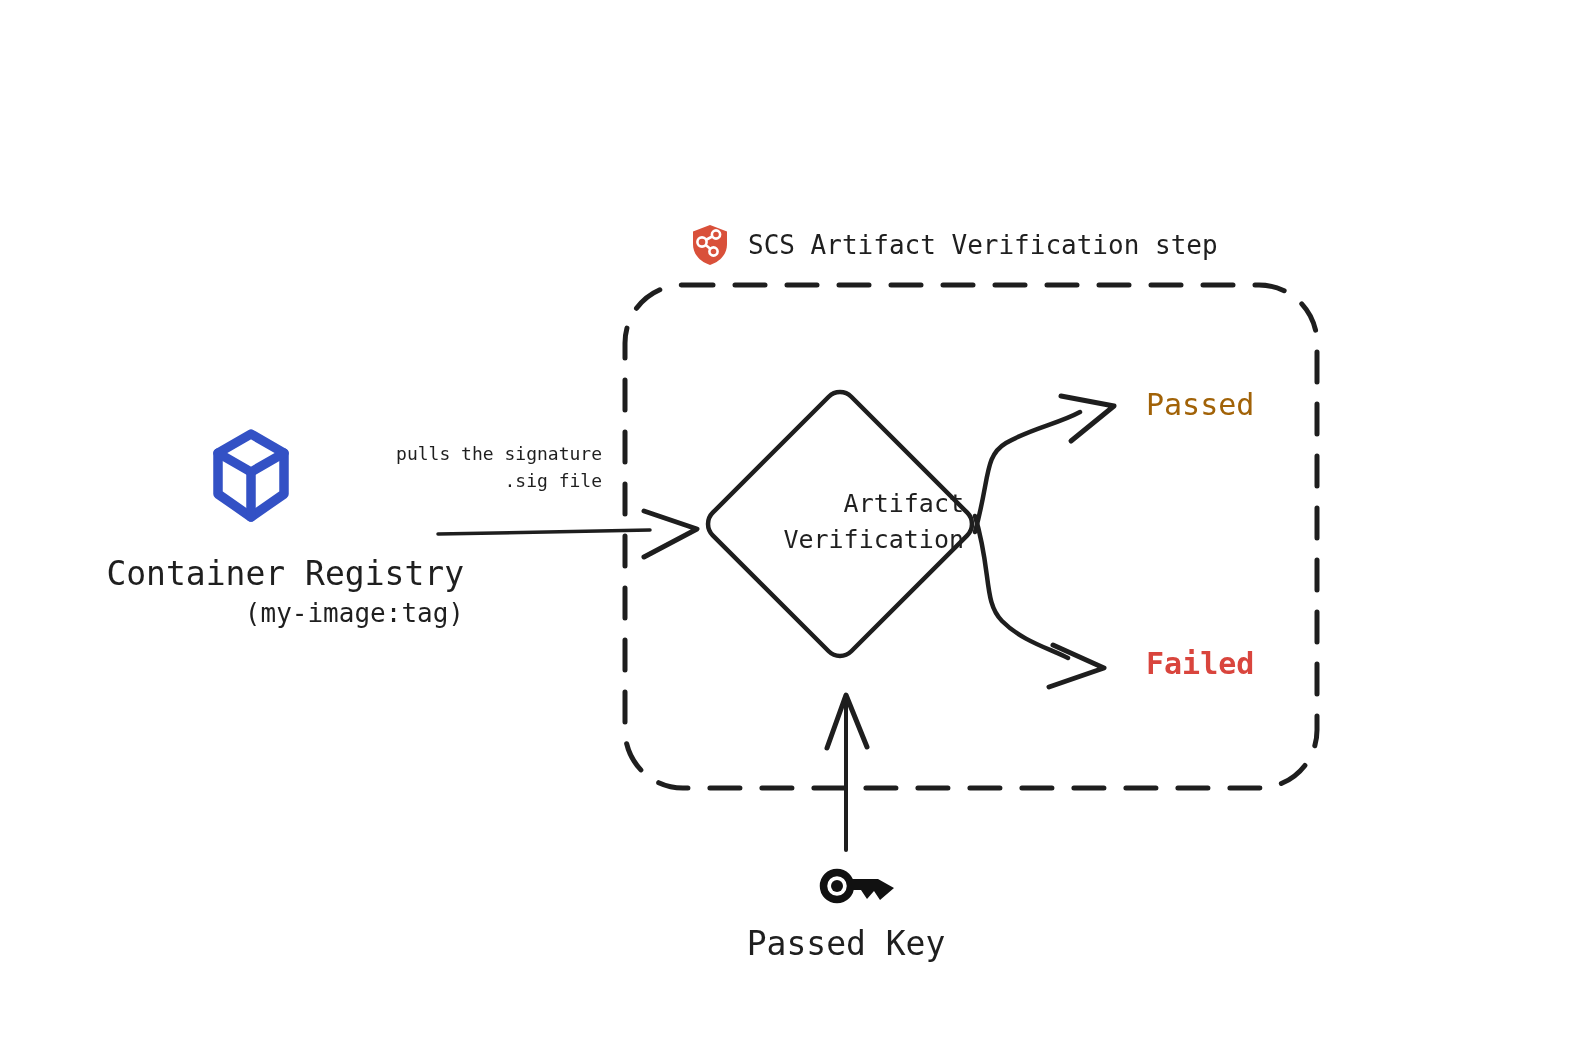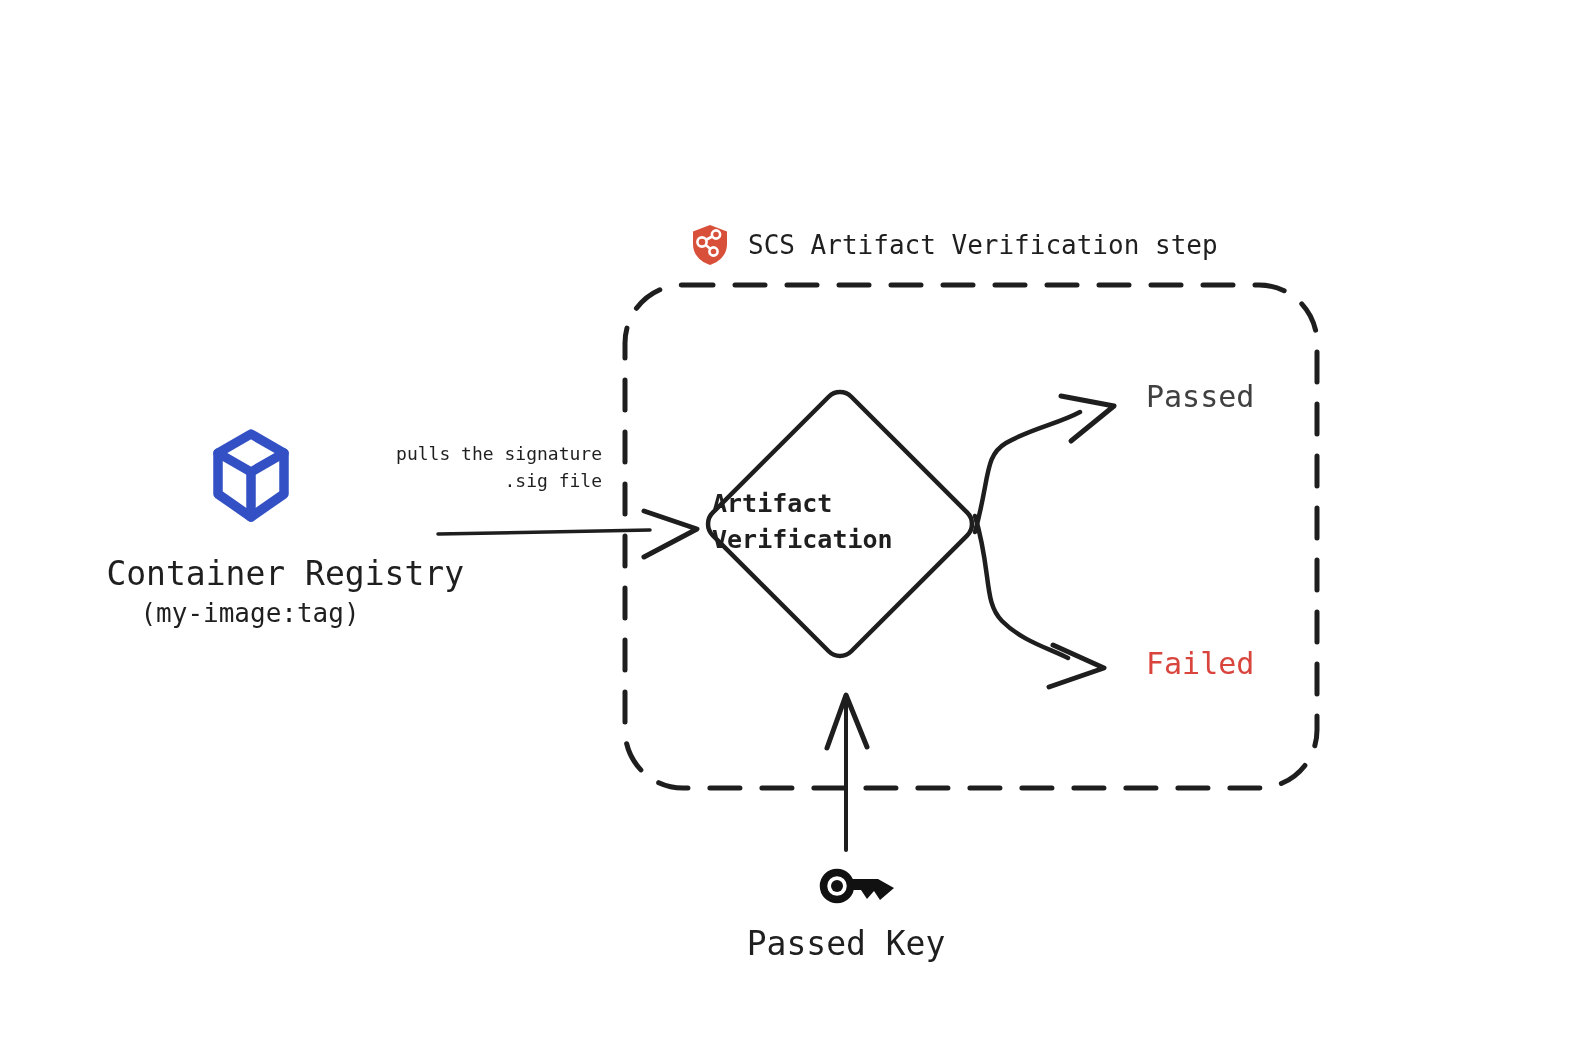--- a/index.html
+++ b/index.html
@@ -12,28 +12,28 @@
   #diagram-layer{position:absolute;left:0;top:0;width:1576px;height:1062px;}
 
   .brand{left:1286px;top:101px;display:flex;align-items:center;gap:5px;}
   .brand-name{font-family:"Liberation Sans", sans-serif;font-weight:bold;font-size:34px;
     color:#1d1d27;letter-spacing:-0.5px;}
 
   .step-title{left:690px;top:211px;display:flex;align-items:center;gap:18px;margin-top:12px;}
   .step-title-text{font-size:26px;letter-spacing:0px;}
 
   .registry-label{left:36px;top:554px;width:428px;text-align:right;font-size:33px;line-height:40px;}
-  .registry-sublabel{left:36px;top:596px;width:428px;text-align:center;font-size:26px;line-height:34px;}
+  .registry-sublabel{left:36px;top:596px;width:428px;text-align:right;font-size:26px;line-height:34px;}
 
   .pull-label{left:370px;top:440px;width:232px;text-align:right;font-size:18px;line-height:27px;}
 
-  .decision-label{left:712px;top:486px;width:200px;text-align:left;font-size:25px;line-height:36px;font-weight:bold;}
+  .decision-label{left:764px;top:486px;width:200px;text-align:right;font-size:25px;line-height:36px;}
 
-  .passed-label{left:1146px;top:379px;font-size:30px;color:#404040;font-weight:500;}
-  .failed-label{left:1146px;top:646px;font-size:30px;color:#d9453d;font-weight:400;}
+  .passed-label{left:1146px;top:387px;font-size:30px;color:#a16207;font-weight:500;}
+  .failed-label{left:1146px;top:646px;font-size:30px;color:#d9453d;font-weight:700;}
 
   .pubkey-label{left:694px;top:924px;width:304px;text-align:center;font-size:33px;}
   .pubkey-icon{left:816px;top:860px;}
   .cube-icon{left:212px;top:428px;}
 </style>
 </head>
 <body>
 
 <div id="canvas">
 

